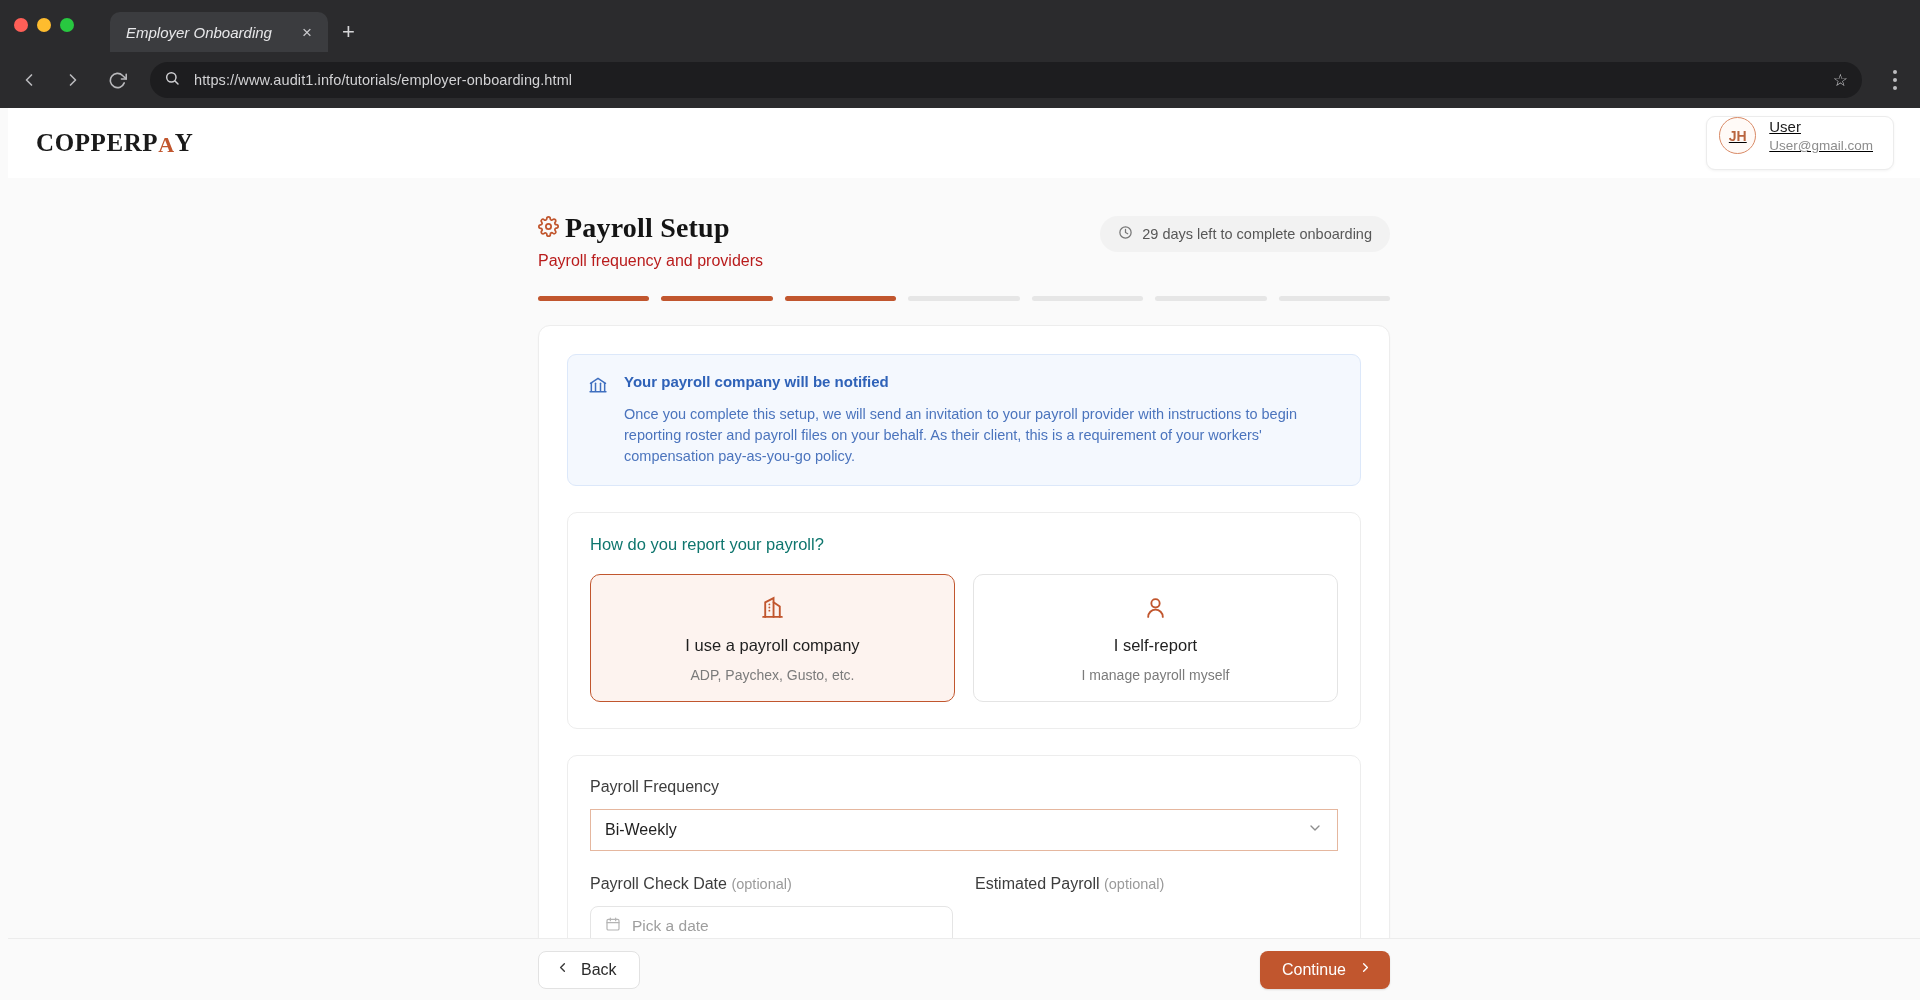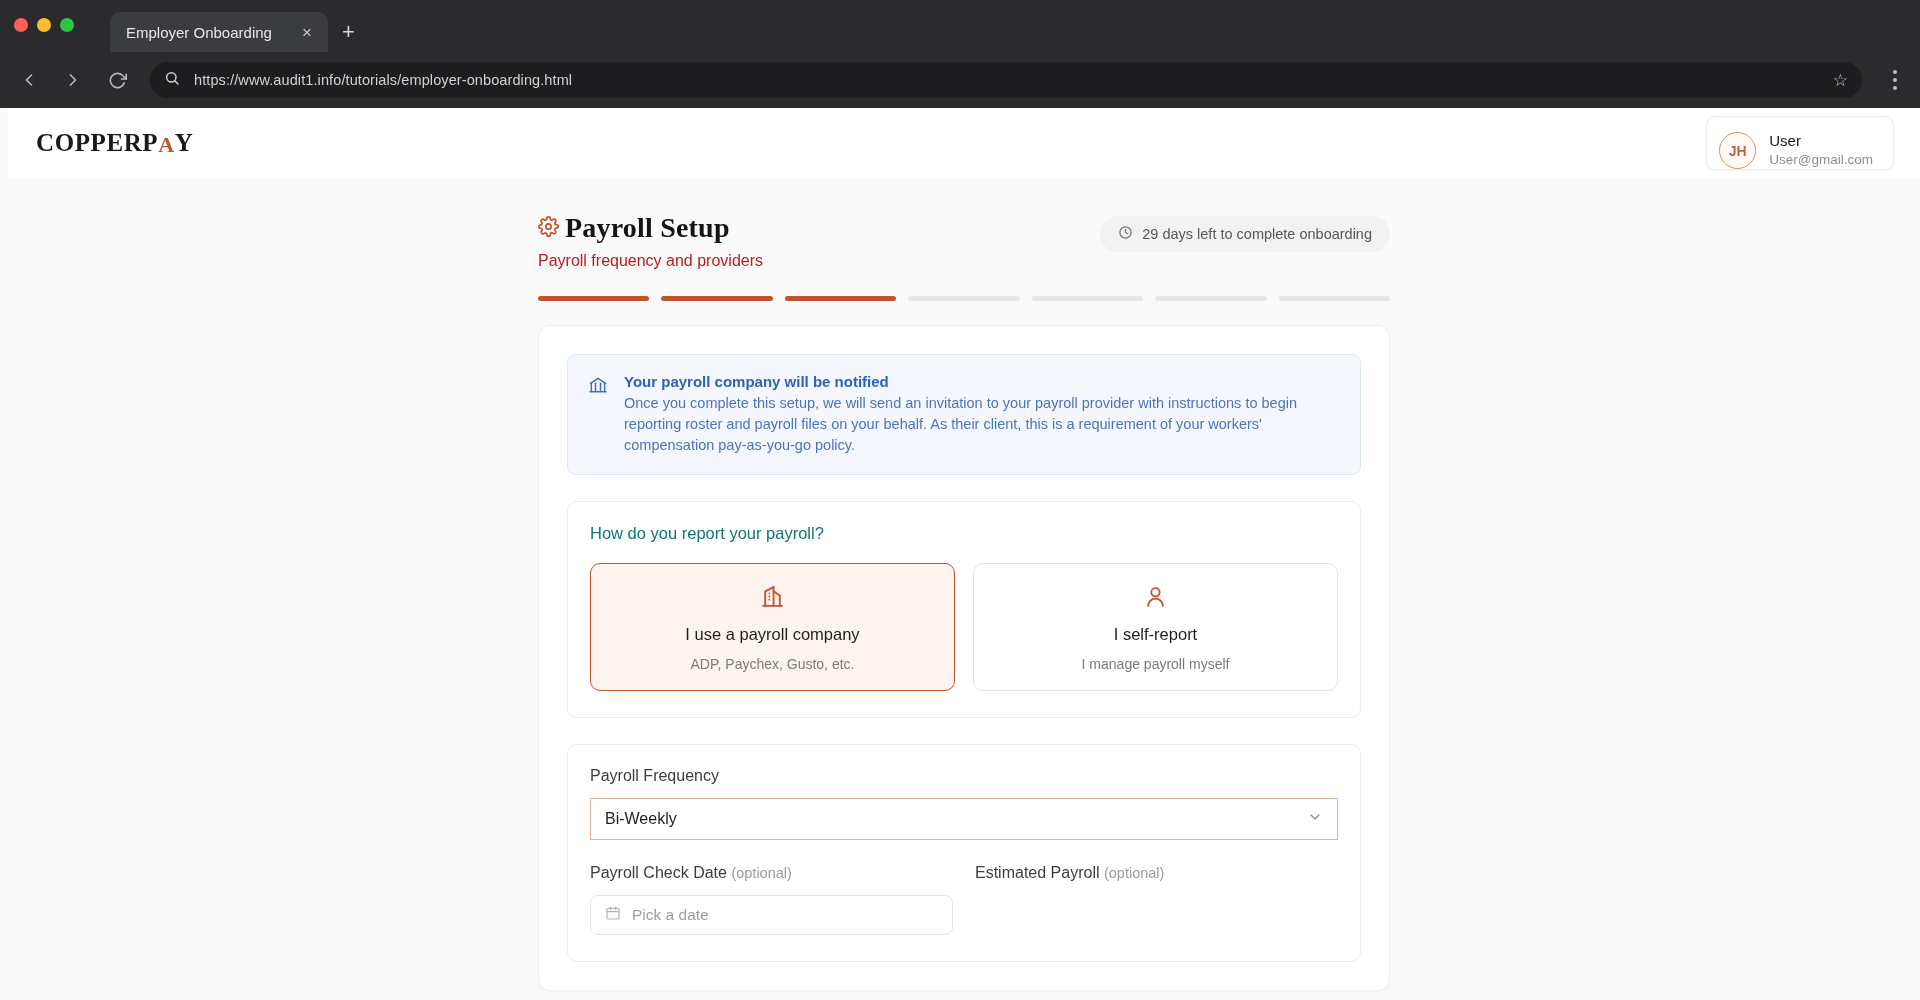--- a/index.html
+++ b/index.html
@@ -35,21 +35,21 @@
     margin-left: 96px;
     height: 40px;
     min-width: 175px;
     background: #3b3c3f;
     border-radius: 10px 10px 0 0;
     display: flex; align-items: center;
     padding: 0 12px 0 16px;
     gap: 26px;
   }
   .tab-title {
-    color: #e8e8ea; font-size: 15px; white-space: nowrap;
+    color: #e8e8ea; font-size: 15px; white-space: nowrap; font-style: italic;
   }
   .tab-close {
     color: #c9c9cc; font-size: 17px; line-height: 1;
     width: 18px; text-align: center; cursor: default;
   }
   .newtab {
     color: #d6d6d8; font-size: 22px; line-height: 1;
     margin-left: 14px; margin-bottom: 9px;
   }
   .toolbar {
@@ -116,24 +116,25 @@
   .logo .mark {
     color: #c1562e; font-size: 22px;
     position: relative; top: 1px;
   }
   .user-chip {
     position: absolute; right: 26px; top: 8px;
     height: 54px;
     background: #ffffff;
     border: 1px solid #ececec;
     border-radius: 9px;
-    display: flex; align-items: flex-end;
+    display: flex; align-items: flex-start;
     gap: 13px;
     padding: 0 20px 0 12px;
     box-shadow: 0 1px 3px rgba(0,0,0,.05);
+    text-decoration: underline;
   }
   .avatar {
     width: 37px; height: 37px; border-radius: 50%;
     border: 1.5px solid #d98a66;
     color: #b9643f;
     display: flex; align-items: center; justify-content: center;
     font-size: 14px; font-weight: 600;
     background: #fffaf7;
   }
   .user-name { font-size: 15px; color: #1b1b1b; line-height: 1.35; }
@@ -188,21 +189,21 @@
   }
 
   .notice {
     background: #f4f8fe;
     border: 1px solid #dce8fa;
     border-radius: 9px;
     padding: 18px 20px;
     display: flex; gap: 16px;
   }
   .notice-icon { color: #3f6fbf; flex: 0 0 auto; padding-top: 2px; }
-  .notice-title { color: #2f62b8; font-size: 15px; font-weight: 700; margin-bottom: 3px; }
+  .notice-title { color: #2f62b8; font-size: 15px; font-weight: 700; margin-bottom: 14px; }
   .notice-body { color: #4b74bd; font-size: 14.5px; line-height: 1.45; }
 
   .section {
     margin-top: 26px;
     border: 1px solid #ededed;
     border-radius: 10px;
     padding: 22px 22px 26px;
   }
   .section-label { font-size: 16.5px; color: #0f766e; }
 
@@ -476,16 +477,36 @@
                   <span>Estimated Payroll</span>
                   <span class="opt">(optional)</span>
                 </div>
               </div>
             </div>
           </div>
 
         </div>
       </div>
 
+      <div class="footer">
+        <div class="footer-inner">
+          <button class="btn-back">
+            <span>
+              <svg width="15" height="15" viewBox="0 0 24 24" fill="none" stroke="#3a3a3a" stroke-width="2.2" stroke-linecap="round" stroke-linejoin="round">
+                  <polyline points="15 18 9 12 15 6"></polyline>
+                </svg>
+            </span>
+            <span>Back</span>
+          </button>
+          <button class="btn-continue">
+            <span>Continue</span>
+            <span>
+              <svg width="15" height="15" viewBox="0 0 24 24" fill="none" stroke="#ffffff" stroke-width="2.2" stroke-linecap="round" stroke-linejoin="round">
+                  <polyline points="9 18 15 12 9 6"></polyline>
+                </svg>
+            </span>
+          </button>
+        </div>
+      </div>
 
     </div>
   </div>
 </div>
 
 </body></html>

